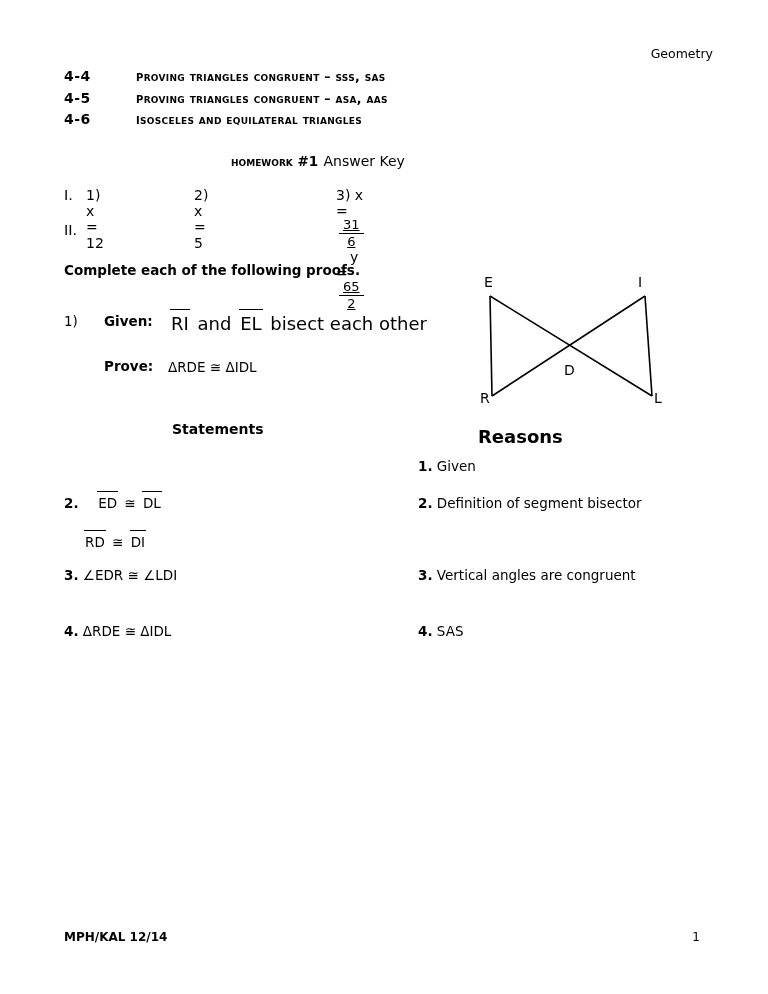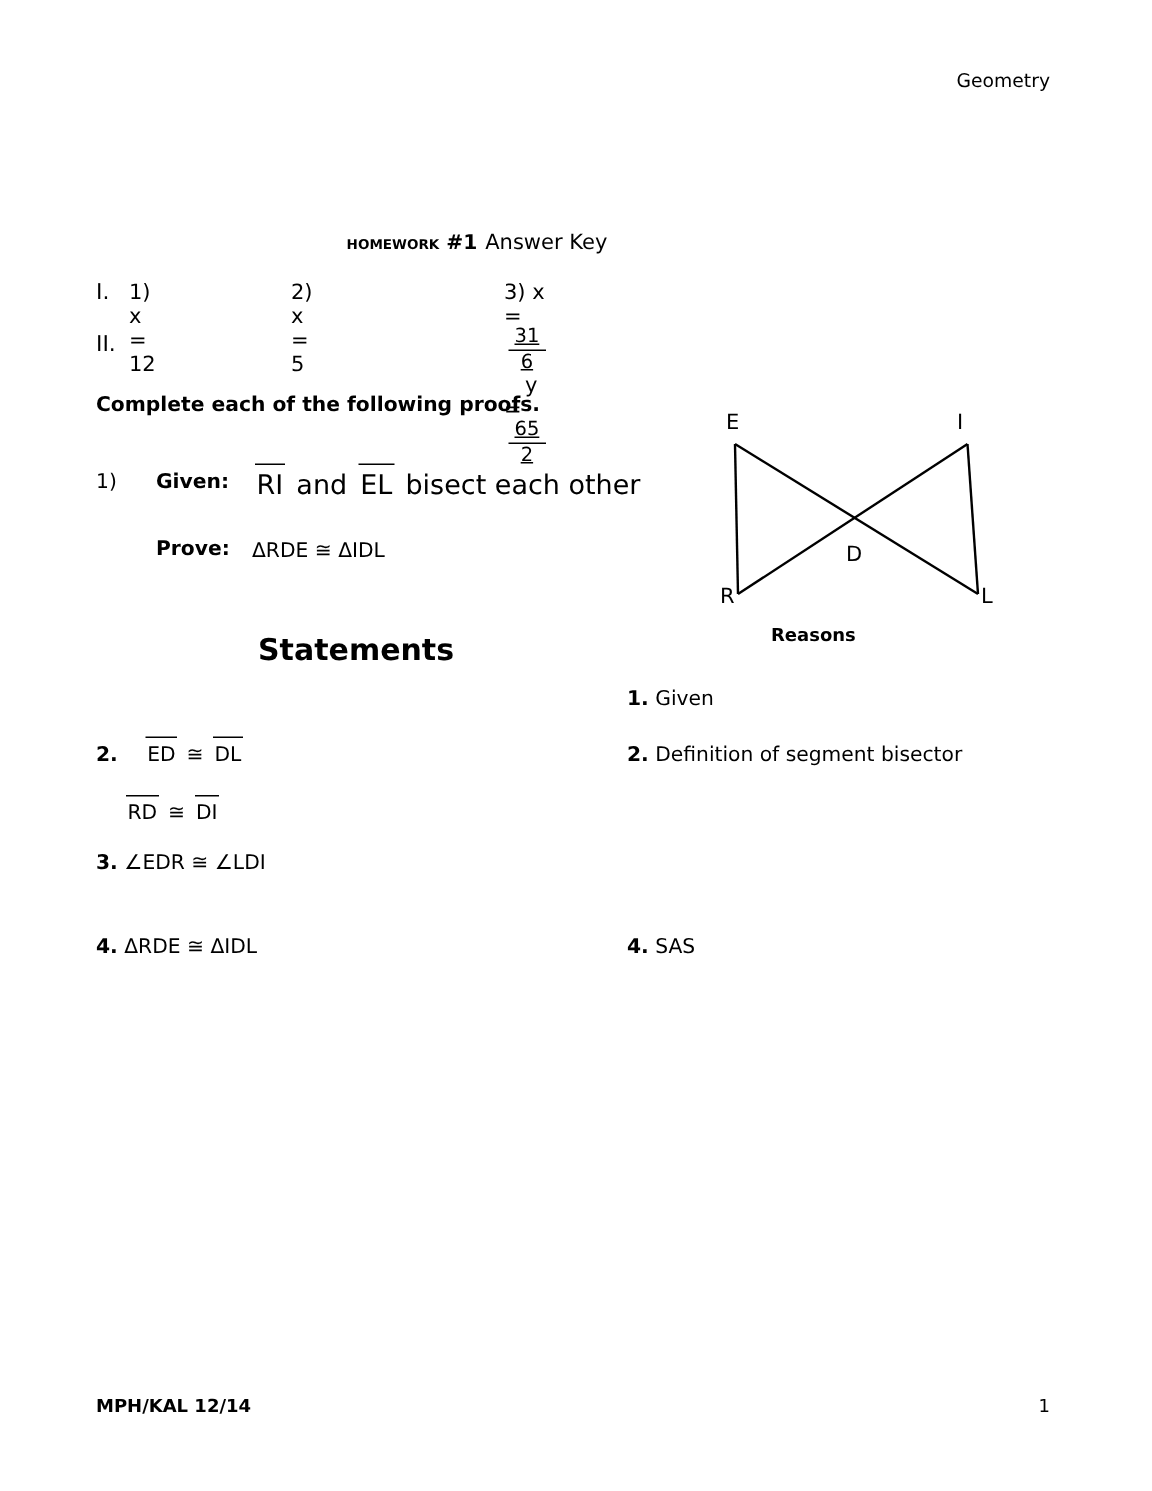--- a/index.html
+++ b/index.html
@@ -18,21 +18,21 @@
   .page {
     position: absolute;
     left: 0; top: 0;
     width: 768px;
     height: 994px;
   }
 
   
   .course-label {
     position: absolute;
-    right: 68px;
+    right: 55px;
     top: 46px;
     font-size: 12.5px;
     font-family: "DejaVu Sans", sans-serif;
   }
 
   .lesson-list {
     position: absolute;
     left: 64px;
     top: 68px;
     width: 600px;
@@ -195,30 +195,29 @@
   .dlabel {
     position: absolute;
     font-size: 14px;
   }
 
   
   .col-head-statements {
     position: absolute;
     left: 172px;
     top: 421px;
-    font-size: 20px;
+    font-size: 14px;
     font-weight: bold;
   }
   .col-head-reasons {
     position: absolute;
     left: 478px;
-    top: 416px;
-    font-size: 12px;
-    font-weight: bold;
-    margin-left: 36px;
+    top: 426px;
+    font-size: 18px;
+    font-weight: bold;
   }
 
   .stmt {
     position: absolute;
     left: 64px;
     font-size: 13.5px;
   }
   .stmt b { font-weight: bold; }
   .rsn {
     position: absolute;
@@ -248,20 +247,34 @@
     font-size: 12px;
   }
 </style>
 </head>
 <body>
 
 <div class="page">
 
   <div class="course-label">Geometry</div>
 
+  <div class="lesson-list">
+    <div class="lesson-row">
+      <span class="lesson-num">4-4</span>
+      <span class="lesson-title">Proving Triangles Congruent – SSS, SAS</span>
+    </div>
+    <div class="lesson-row">
+      <span class="lesson-num">4-5</span>
+      <span class="lesson-title">Proving Triangles Congruent – ASA, AAS</span>
+    </div>
+    <div class="lesson-row">
+      <span class="lesson-num">4-6</span>
+      <span class="lesson-title">Isosceles and Equilateral Triangles</span>
+    </div>
+  </div>
 
   <div class="hw-title">
     <span class="sc-part">Homework #1</span>
     <span class="ans">Answer Key</span>
   </div>
 
   <div class="partI">
     <span class="partI-label">I.</span>
     <span class="ans1">
       <span>1)</span>
@@ -330,20 +343,24 @@
   </div>
   <div class="rsn r2">
     <b>2.</b>
     <span>Definition of segment bisector</span>
   </div>
 
   <div class="stmt r3">
     <b>3.</b>
     <span>∠EDR ≅ ∠LDI</span>
   </div>
+  <div class="rsn r3">
+    <b>3.</b>
+    <span>Vertical angles are congruent</span>
+  </div>
 
   <div class="stmt r4">
     <b>4.</b>
     <span>ΔRDE ≅ ΔIDL</span>
   </div>
   <div class="rsn r4">
     <b>4.</b>
     <span>SAS</span>
   </div>
 

